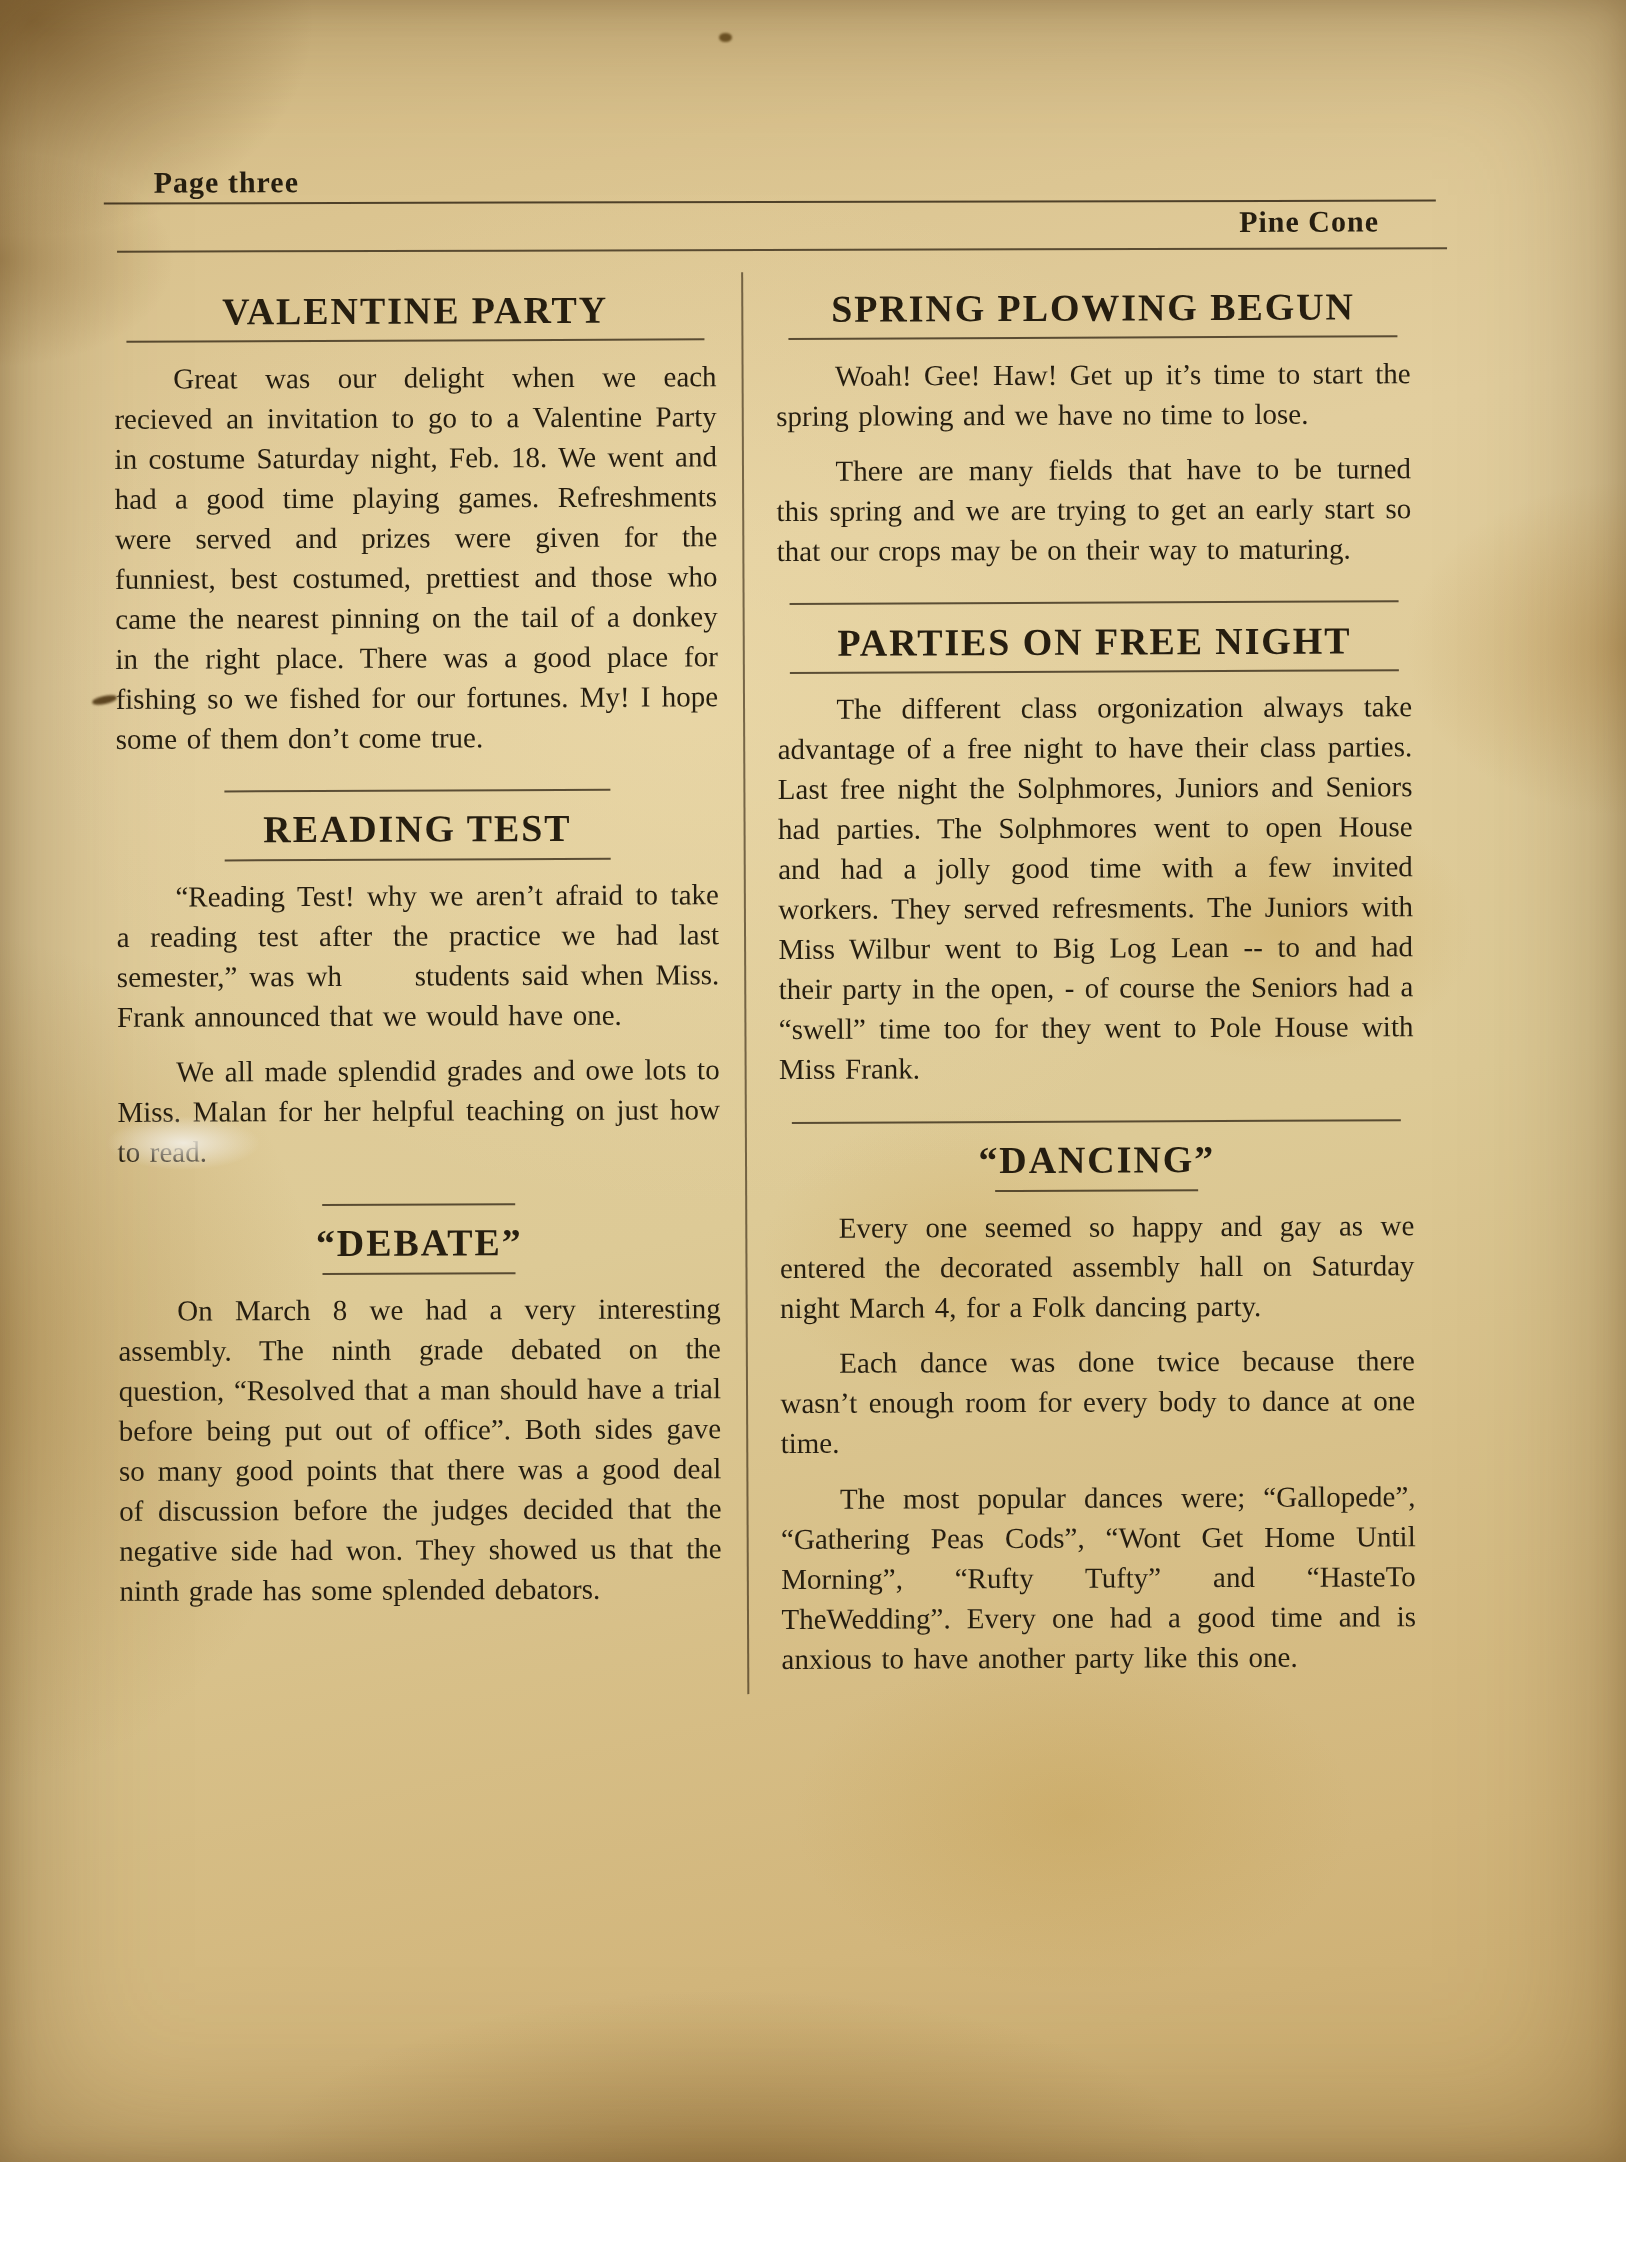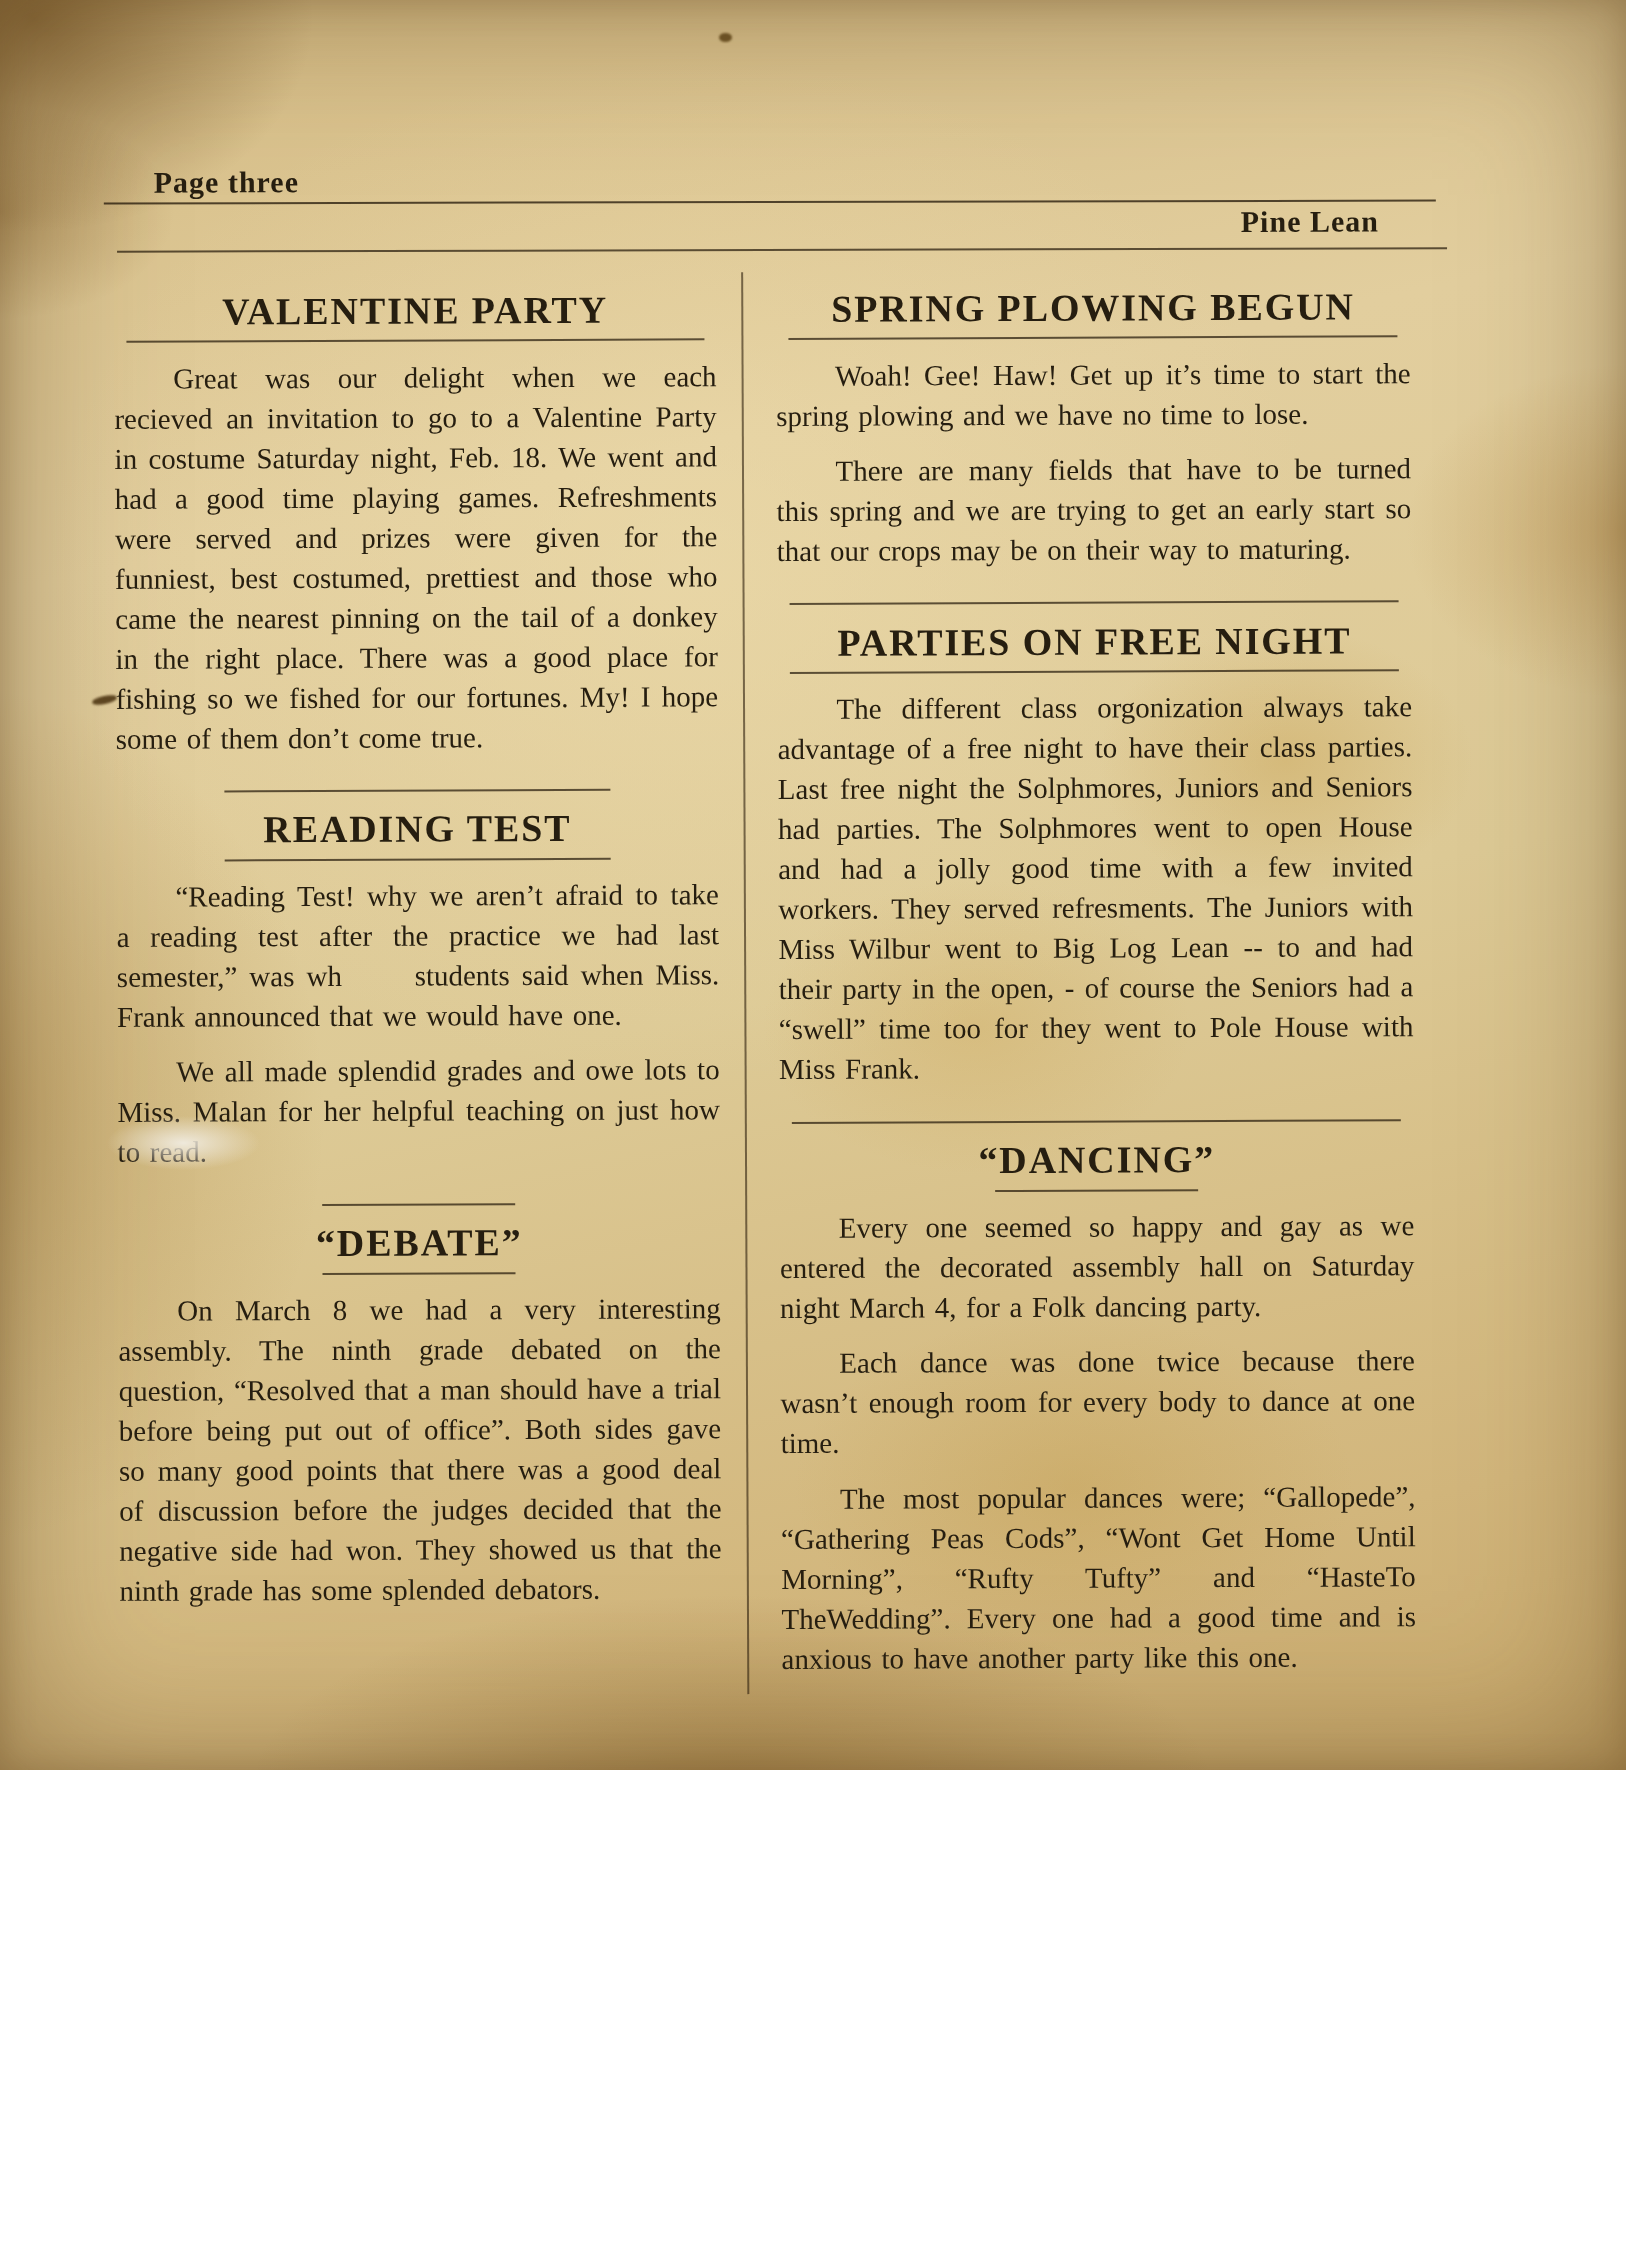--- a/index.html
+++ b/index.html
@@ -1,20 +1,20 @@
 <!DOCTYPE html>
 <html><head>
 <meta charset="utf-8">
 <style>
   * { margin:0; padding:0; box-sizing:border-box; }
   html, body { width:1627px; height:2262px; }
   body { font-family:"Liberation Serif","DejaVu Serif",serif; }
 
   .page {
-    position:relative; width:1627px; height:1770px; overflow:hidden;
+    position:relative; width:1627px; height:2162px; overflow:hidden;
     color:#261e10;
     background-color:#d9c28e;
     background-image:
       radial-gradient(401px 306px at 2% 1%,  rgba(96,62,18,.60),  rgba(96,62,18,0) 70%),
       radial-gradient(249px 153px at 0% 12%, rgba(120,82,30,.35), rgba(120,82,30,0) 70%),
       radial-gradient(497px 593px at -2% 63%, rgba(158,112,42,.38), rgba(158,112,42,0) 72%),
       radial-gradient(669px 268px at 45% 101%, rgba(118,80,26,.36), rgba(118,80,26,0) 72%),
       radial-gradient(315px 239px at 100% 30%, rgba(172,122,48,.36), rgba(172,122,48,0) 70%),
       radial-gradient(268px 191px at 79% 43%, rgba(198,158,76,.38), rgba(198,158,76,0) 70%),
       radial-gradient(306px 210px at 60% 58%, rgba(203,163,82,.30), rgba(203,163,82,0) 70%),
@@ -58,21 +58,21 @@
 </style>
 </head>
 <body>
 
 <div class="page">
   <div class="content">
 
     <div class="masthead">
       <span class="mast-left">Page three</span>
       <div class="mast-line1"></div>
-      <span class="mast-right">Pine Lean</span>
+      <span class="mast-right">Pine Cone</span>
       <div class="mast-line2"></div>
     </div>
 
     <div class="columns">
 
       <section class="col-left">
 
         <article>
           <h2>VALENTINE PARTY</h2>
           <div class="rule w-full"></div>

